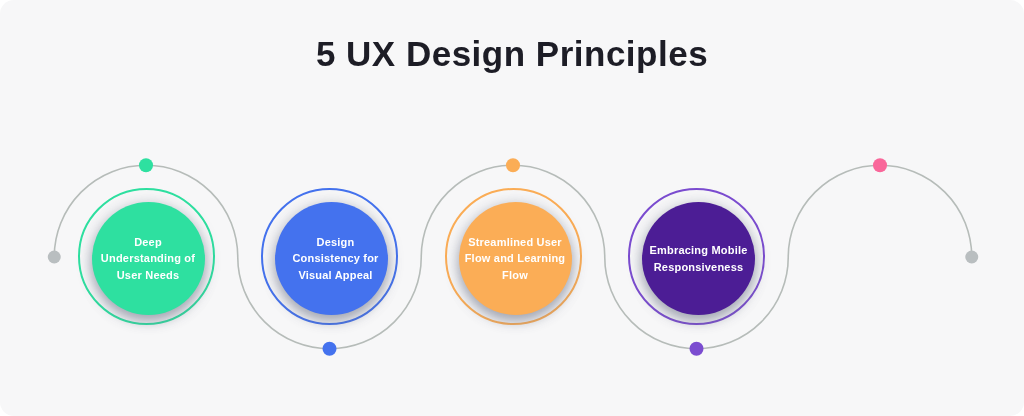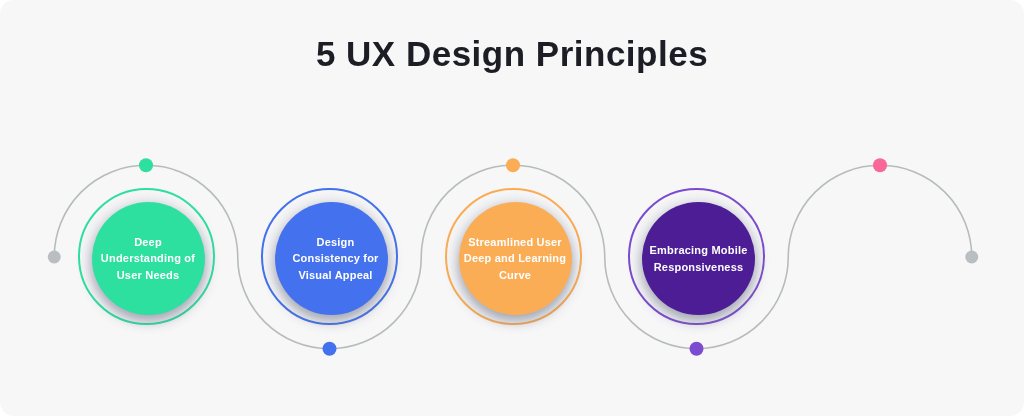--- a/index.html
+++ b/index.html
@@ -104,21 +104,21 @@
     <div class="ring" style="color: rgb(68, 114, 238);">
       <div class="disc" style="background: rgb(68, 114, 238);">
         <span class="disc-label" style="color: rgb(255, 255, 255); padding-left: 8px;">Design Consistency for Visual Appeal</span>
       </div>
     </div>
   </div>
 
   <div class="item" style="left: 444.5px;">
     <div class="ring" style="color: rgb(251, 173, 86);">
       <div class="disc" style="background: rgb(251, 173, 86);">
-        <span class="disc-label" style="color: rgb(255, 255, 255);">Streamlined User Deep and Learning Curve</span>
+        <span class="disc-label" style="color: rgb(255, 255, 255);">Streamlined User Flow and Learning Flow</span>
       </div>
     </div>
   </div>
 
   <div class="item" style="left: 628px;">
     <div class="ring" style="color: rgb(123, 76, 208);">
       <div class="disc" style="background: #4c1d95;">
         <span class="disc-label" style="color: rgb(255, 255, 255);">Embracing Mobile Responsiveness</span>
       </div>
     </div>

